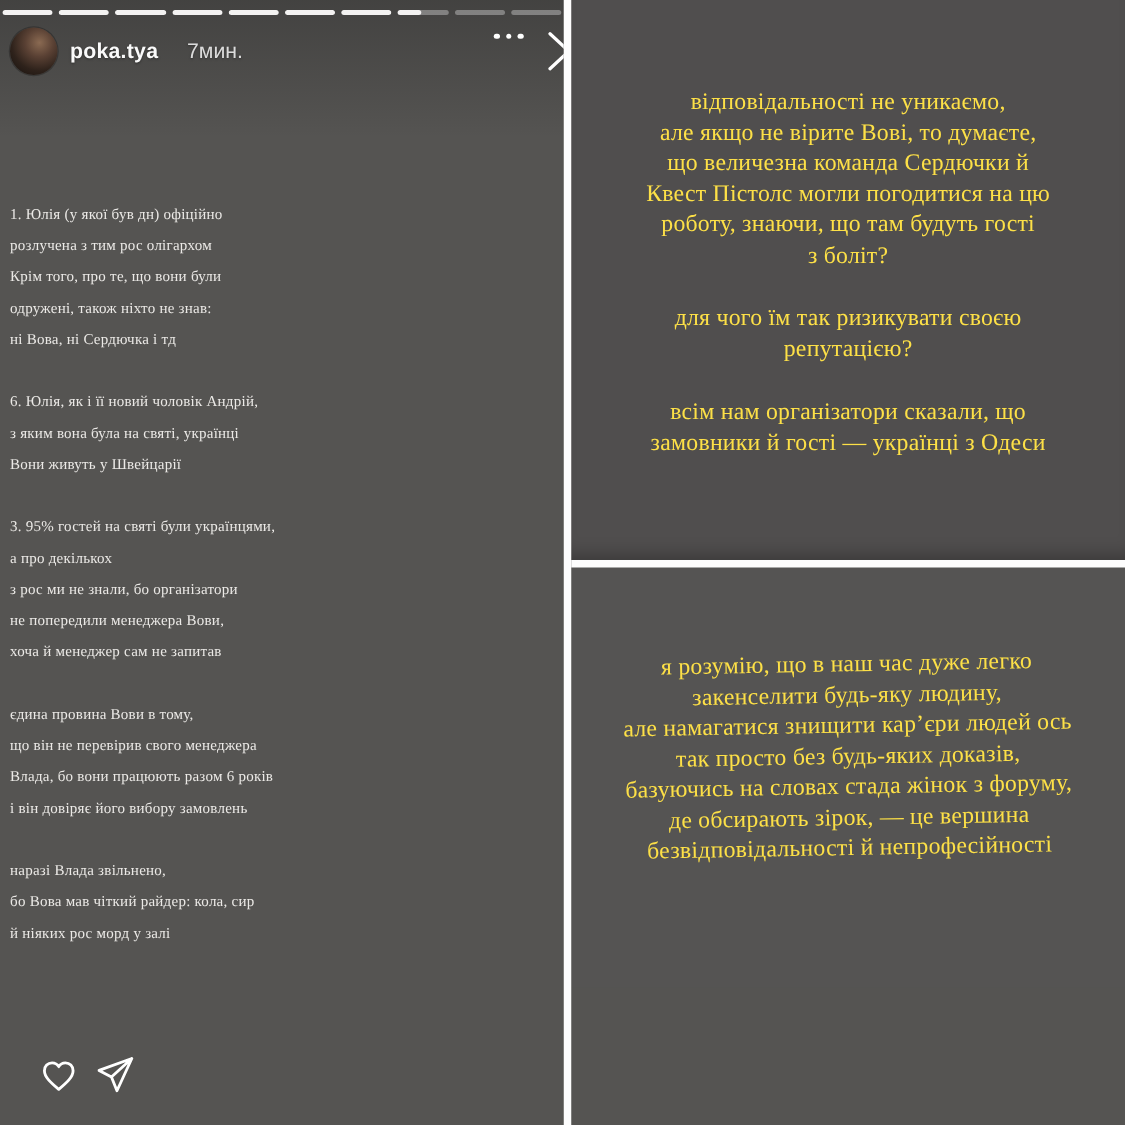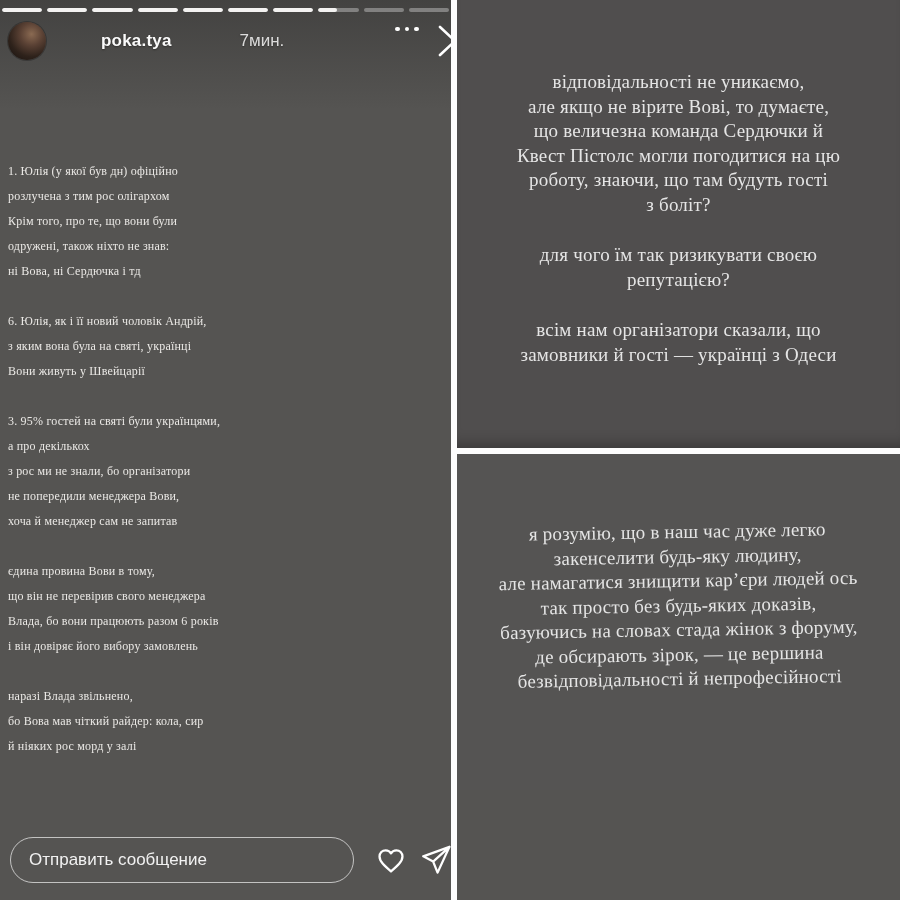--- a/index.html
+++ b/index.html
@@ -8,21 +8,21 @@
 
   
   .story{position:absolute;left:0;top:0;width:451px;height:900px;overflow:hidden;background:#555452;}
   .story::before{content:"";position:absolute;left:0;top:0;right:0;height:110px;
                  background:linear-gradient(180deg,rgba(20,20,20,.28),rgba(20,20,20,0));pointer-events:none;}
 
   .progress{position:absolute;top:8px;left:2px;right:2px;height:4px;display:flex;gap:5px;z-index:3;}
   .seg{flex:1;background:rgba(255,255,255,.33);border-radius:2px;overflow:hidden;}
   .seg .fill{height:100%;background:#f3f2f1;border-radius:2px;}
 
-  .header{position:absolute;top:20px;left:8px;right:0;height:42px;display:flex;align-items:center;z-index:3;gap:45px;}
+  .header{position:absolute;top:20px;left:8px;right:0;height:42px;display:flex;align-items:center;z-index:3;}
   .avatar{width:38px;height:38px;border-radius:50%;flex:0 0 38px;
           background:radial-gradient(circle at 62% 32%,#8a6a52 0%,#5a4134 32%,#2e221b 64%,#15100d 100%);
           box-shadow:0 0 0 1px rgba(0,0,0,.25);}
   .uname{margin-left:10px;color:#fafafa;font-size:17px;font-weight:700;letter-spacing:.2px;
          text-shadow:0 1px 2px rgba(0,0,0,.4);}
   .tstamp{margin-left:23px;color:rgba(255,255,255,.82);font-size:17px;text-shadow:0 1px 2px rgba(0,0,0,.35);}
 
   .more-btn{position:absolute;left:390px;top:16px;width:34px;height:26px;display:flex;gap:5px;
             align-items:center;justify-content:center;background:none;border:0;cursor:pointer;padding:0;}
   .dot{width:4.5px;height:4.5px;border-radius:50%;background:#fff;}
@@ -42,21 +42,21 @@
   .icon-btn{background:none;border:0;padding:0;cursor:pointer;display:flex;align-items:center;justify-content:center;}
   .like-btn{margin-left:20px;width:34px;height:34px;}
   .share-btn{margin-left:10px;width:36px;height:36px;}
 
   
   .vdiv{position:absolute;left:451px;top:0;width:6px;height:900px;background:#fdfdfd;z-index:6;}
   .hdiv{position:absolute;left:457px;top:448px;width:443px;height:6px;background:#fdfdfd;z-index:6;}
 
   
   .panel{position:absolute;left:457px;width:443px;overflow:hidden;
-         font-family:"Liberation Serif",serif;color:#e5e5e5;text-align:center;
+         font-family:"Liberation Serif",serif;color:#fde047;text-align:center;
          font-size:19px;line-height:24.5px;letter-spacing:.2px;}
   .panel-top{top:0;height:448px;background:#504e4e;padding-top:70px;box-sizing:border-box;
              box-shadow:inset 0 -14px 14px -10px rgba(0,0,0,.28);}
   .panel-top .para{margin:0 6px 26px 6px;}
   .panel-bottom{top:454px;height:336px;background:#555453;padding-top:66px;box-sizing:border-box;}
   .panel-bottom .para{margin:0 4px;transform:rotate(-1deg);}
 
   svg{display:block;}
 </style>
 </head>
@@ -134,21 +134,20 @@
       <p class="para">єдина провина Вови в тому,
 що він не перевірив свого менеджера
 Влада, бо вони працюють разом 6 років
 і він довіряє його вибору замовлень</p>
       <p class="para">наразі Влада звільнено,
 бо Вова мав чіткий райдер: кола, сир
 й ніяких рос морд у залі</p>
     </div>
 
     <div class="composer">
-      <input class="msg-input" type="text" placeholder="Отправить сообщение" style="">
       <button class="icon-btn like-btn">
         <svg width="32" height="32" viewBox="0 0 24 24">
           <path d="M12 20.6 C7.2 16.5 3.4 13.2 3.4 9.4 C3.4 6.7 5.4 4.7 8 4.7 C9.7 4.7 11.2 5.6 12 7 C12.8 5.6 14.3 4.7 16 4.7 C18.6 4.7 20.6 6.7 20.6 9.4 C20.6 13.2 16.8 16.5 12 20.6 Z" fill="none" stroke="#ffffff" stroke-width="1.7" stroke-linejoin="round"></path>
         </svg>
       </button>
       <button class="icon-btn share-btn">
         <svg width="34" height="34" viewBox="0 0 24 24">
           <path d="M21.5 2.7 L3 9.4 L10 13.1 L13.1 20.9 Z M21.5 2.7 L10 13.1" fill="none" stroke="#ffffff" stroke-width="1.6" stroke-linejoin="round" stroke-linecap="round"></path>
         </svg>
       </button>

